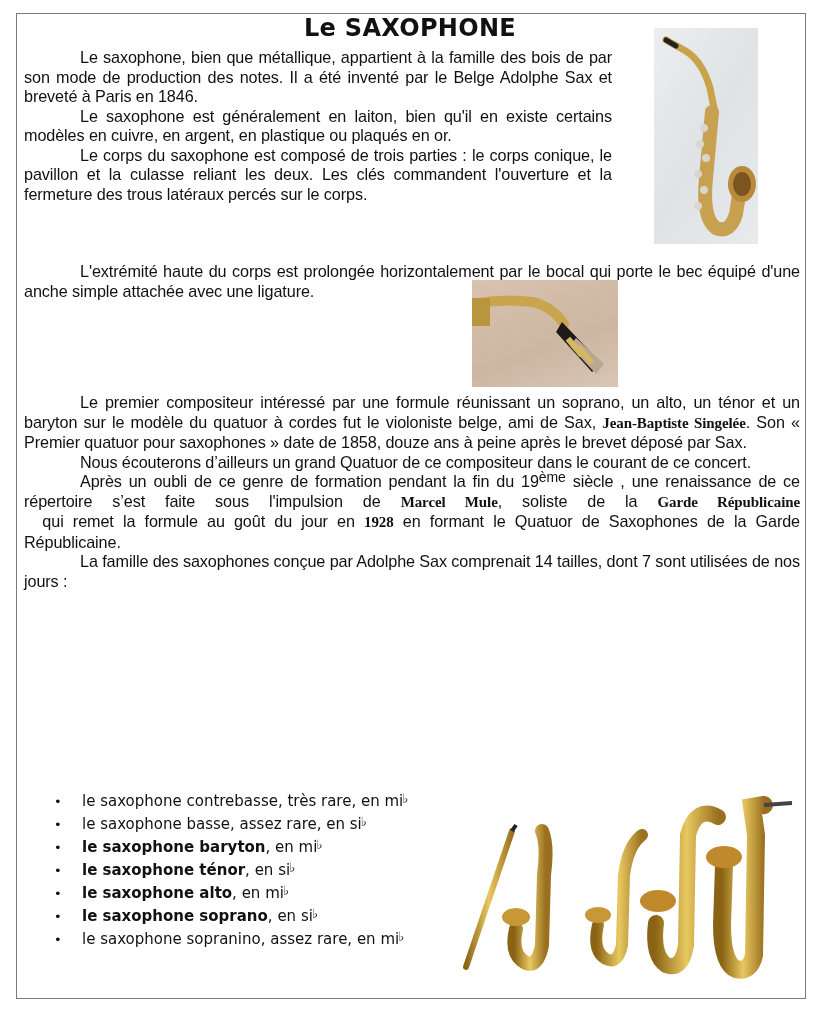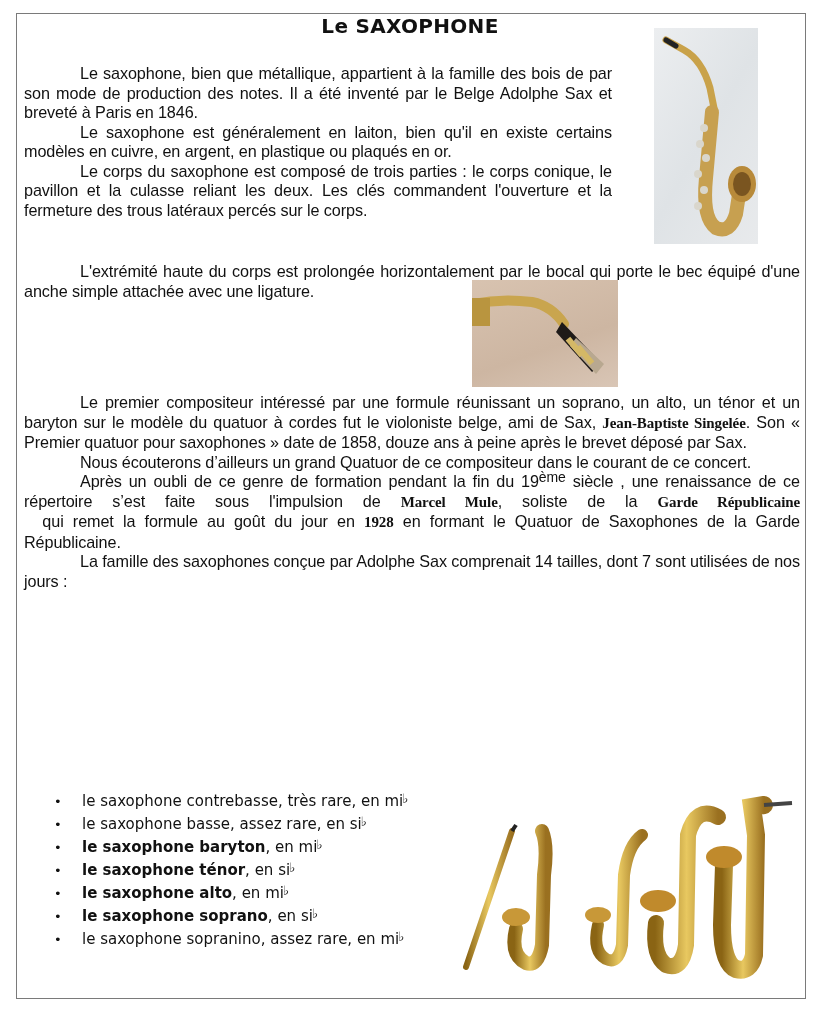--- a/index.html
+++ b/index.html
@@ -1,21 +1,21 @@
 <!DOCTYPE html>
 <html><head>
   <meta charset="utf-8">
   <style>
     html, body { margin: 0; padding: 0; background: #ffffff; }
     body { width: 820px; height: 1024px; position: relative; overflow: hidden;
            font-family: "DejaVu Sans", sans-serif; color: #111; }
     .frame { position: absolute; left: 16px; top: 13px; width: 790px; height: 986px;
              border: 1.5px solid #7a7a7a; box-sizing: border-box; }
     .title { position: absolute; left: 0; width: 820px; top: 14px; text-align: center;
-             font-family: "DejaVu Sans", sans-serif; font-weight: bold; font-size: 20px;
+             font-family: "DejaVu Sans", sans-serif; font-weight: bold; font-size: 24px;
              letter-spacing: 0.3px; }
     .title span { position: relative; left: 0px; }
     .txt { font-family: "Liberation Sans", sans-serif; font-size: 16.2px; line-height: 19.5px;
            text-align: justify; margin: 0; letter-spacing: -0.1px; }
     .txt.ind { text-indent: 56px; }
     .blk { position: absolute; left: 24px; }
     b.bold { font-family: Liberation Serif, serif; font-weight: bold; font-size: 15px; }
     sup.sup { font-size: 14px; vertical-align: 5px; line-height: 0; }
     .photo { position: absolute; overflow: hidden; }
     ul.list { position: absolute; left: 50px; top: 790px; margin: 0; padding: 0; list-style: none;
@@ -24,21 +24,21 @@
     ul.list li .bullet { position: absolute; left: 4px; top: 0; font-size: 13px; }
     .flat { font-family: "DejaVu Sans", sans-serif; font-size: 13px; position: relative; top: -3px; margin-left: -1px; }
   </style>
 </head>
 <body>
 
 <div class="frame"></div>
 
 <div class="title"><span>Le SAXOPHONE</span></div>
 
-<div class="blk" style="top:64px; width:588px;">
+<div class="blk" style="top:48px; width:588px;">
   <p class="txt ind">Le saxophone, bien que métallique, appartient à la famille des bois de par son mode de production des notes. Il a été inventé par le Belge Adolphe Sax et breveté à Paris en 1846.</p>
   <p class="txt ind">Le saxophone est généralement en laiton, bien qu'il en existe certains modèles en cuivre, en argent, en plastique ou plaqués en or.</p>
   <p class="txt ind">Le corps du saxophone est composé de trois parties : le corps conique, le pavillon et la culasse reliant les deux. Les clés commandent l'ouverture et la fermeture des trous latéraux percés sur le corps.</p>
 </div>
 
 <div class="photo" style="left:654px; top:28px; width:104px; height:216px; background:linear-gradient(120deg,#eceef0,#dfe3e6 50%,#e8eaec);">
   <svg width="104" height="216" viewBox="0 0 104 216">
     <path d="M12 12 L30 22 Q48 32 56 60 L60 80" stroke="#c9a24a" stroke-width="7" fill="none" stroke-linecap="round"></path>
     <path d="M12 12 L22 18" stroke="#222" stroke-width="5" stroke-linecap="round"></path>
     <path d="M58 84 L52 150 Q48 190 62 200 Q76 206 82 186 L86 160" stroke="#c7a050" stroke-width="14" fill="none" stroke-linecap="round"></path>

